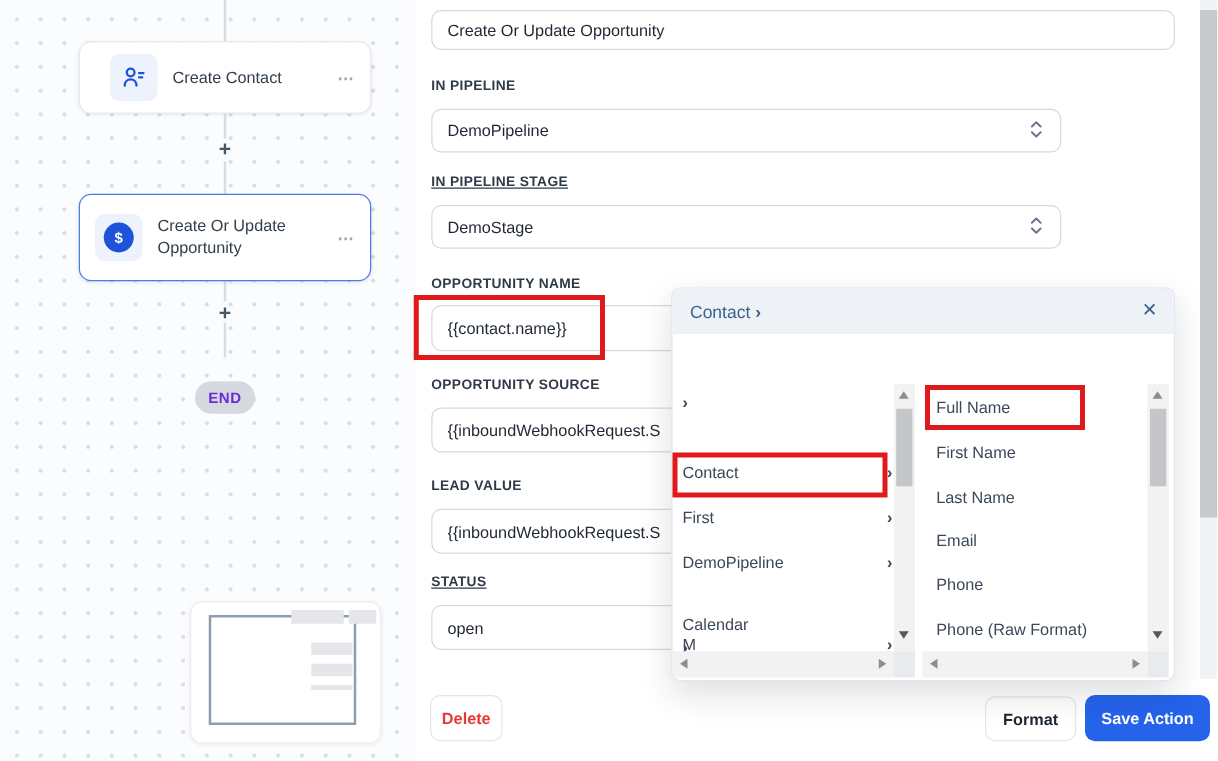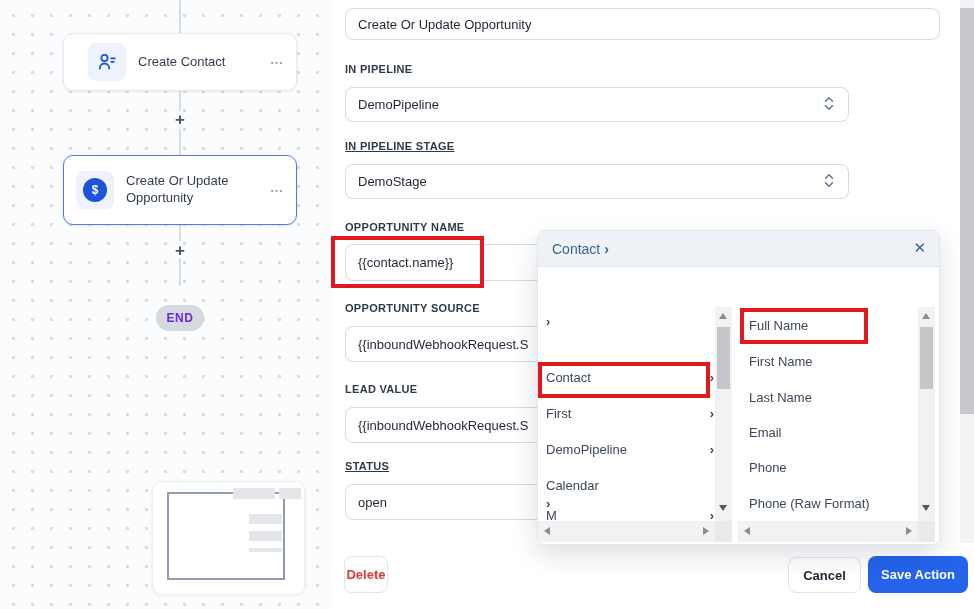--- a/index.html
+++ b/index.html
@@ -145,22 +145,22 @@
 
   <div class="flabel" style="left:345px;top:302px;">OPPORTUNITY SOURCE</div>
   <input class="tinput" style="top: 326px; height: 36px;" value="{{inboundWebhookRequest.S">
 
   <div class="flabel" style="left:345px;top:383px;">LEAD VALUE</div>
   <input class="tinput" style="top: 407px; height: 36px;" value="{{inboundWebhookRequest.S">
 
   <div class="flabel" style="left:345px;top:460px;text-decoration:underline;">STATUS</div>
   <input class="tinput" style="top: 484px; height: 36px;" value="open">
 
-  <div class="btn ghost" style="left:344px;top:556px;width:44px;height:37px;color:#e53935;">Delete</div>
-  <div class="btn ghost" style="left:788px;top:557px;width:73px;height:36px;color:#1f2733;">Cancel</div>
+  <div class="btn ghost" style="left:344px;top:556px;width:58px;height:37px;color:#e53935;">Delete</div>
+  <div class="btn ghost" style="left:788px;top:557px;width:73px;height:36px;color:#1f2733;">Format</div>
   <div class="btn" style="left:868px;top:556px;width:100px;height:37px;background:#2563eb;color:#fff;">Save Action</div>
 
   <div id="panel-scroll">
     <div class="thumb"></div>
   </div>
 
   <div id="popup">
     <div id="popup-header">
       <span>Contact</span>&nbsp;
       <span class="pchev" style="color:#38648f;">›</span>
@@ -176,21 +176,21 @@
       <span class="pchev">›</span>
     </div>
     <div class="pitem" style="left:8px;top:174px;width:168px;">
       <span>First</span>
       <span class="pchev">›</span>
     </div>
     <div class="pitem" style="left:8px;top:210px;width:168px;">
       <span>DemoPipeline</span>
       <span class="pchev">›</span>
     </div>
-    <div class="pitem" style="left:8px;top:246px;width:168px;flex-direction:column;">
+    <div class="pitem" style="left:8px;top:260px;width:168px;flex-direction:column;">
       <span>Calendar</span>
       <span class="pchev">›</span>
     </div>
     <div class="pitem clip" style="left:8px;top:280px;width:168px;height:10px;align-items:flex-end;">
       <span style="position:relative;top:4px;">M</span>
       <span class="pchev" style="position:relative;top:4px;">›</span>
     </div>
 
     <div class="sbtrack" style="left:177px;top:76px;width:17px;height:214px;">
       <div class="tri-up" style="left:4px;top:6px;"></div>

